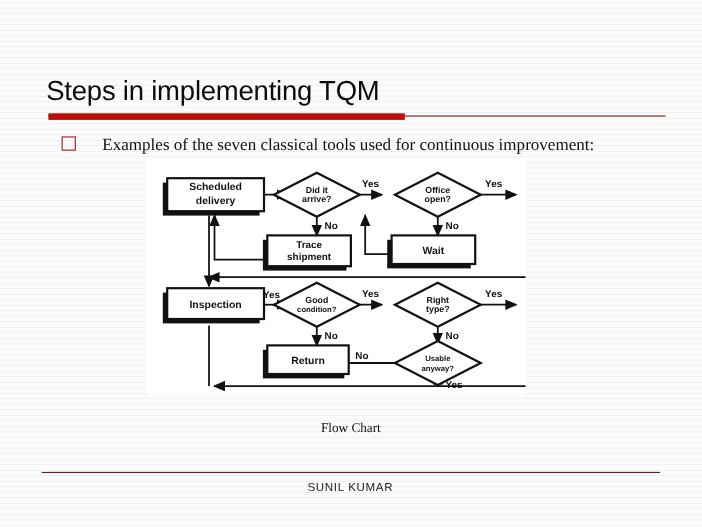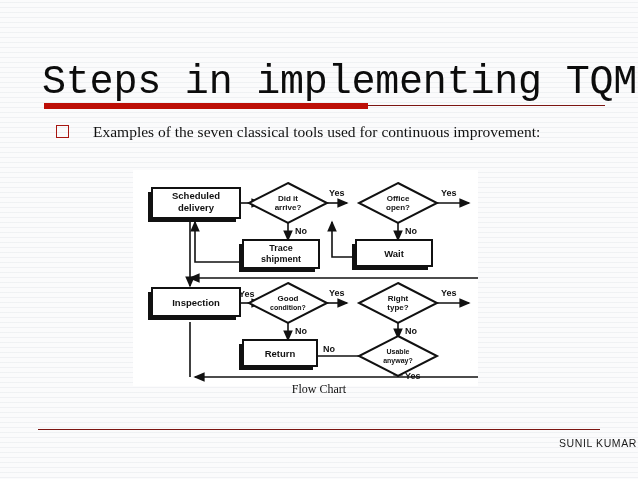--- a/index.html
+++ b/index.html
@@ -29,24 +29,24 @@
         rgba(255,255,255,0) 3px,
         rgba(255,255,255,0) 5px
       ),
       #fbfbfc;
   }
 
   .title {
     position: absolute;
     left: 42px;
     top: 66px;
-    font-size: 40px;
+    font-size: 25px;
     line-height: 34px;
     color: #0c0c0c;
-    font-family: Liberation Mono, monospace;
+    font-family: Liberation Sans, sans-serif;
     letter-spacing: -0.2px;
     white-space: nowrap;
   }
 
   
   .divider-wrap {
     position: absolute;
     left: 44px;
     top: 102px;
     width: 561px;
@@ -93,21 +93,21 @@
     line-height: 19px;
     color: #101010;
     font-family: "Liberation Serif", serif;
     white-space: nowrap;
   }
 
   
   .chart-image {
     position: absolute;
     left: 133px;
-    top: 170px;
+    top: 144px;
     width: 345px;
     height: 216px;
     background: #ffffff;
     overflow: hidden;
   }
   .chart-image svg {
     display: block;
     width: 100%;
     height: 100%;
   }
@@ -129,21 +129,21 @@
     top: 429px;
     width: 562px;
     height: 1px;
     background: #7c1512;
   }
   .footer-text {
     position: absolute;
     left: 0;
     top: 437px;
     width: 637px;
-    text-align: right;
+    text-align: center;
     font-size: 10.5px;
     letter-spacing: 0.6px;
     color: #1a1a1a;
     font-family: "Liberation Sans", sans-serif;
   }
 </style>
 </head>
 <body>
 
 <div class="slide">

